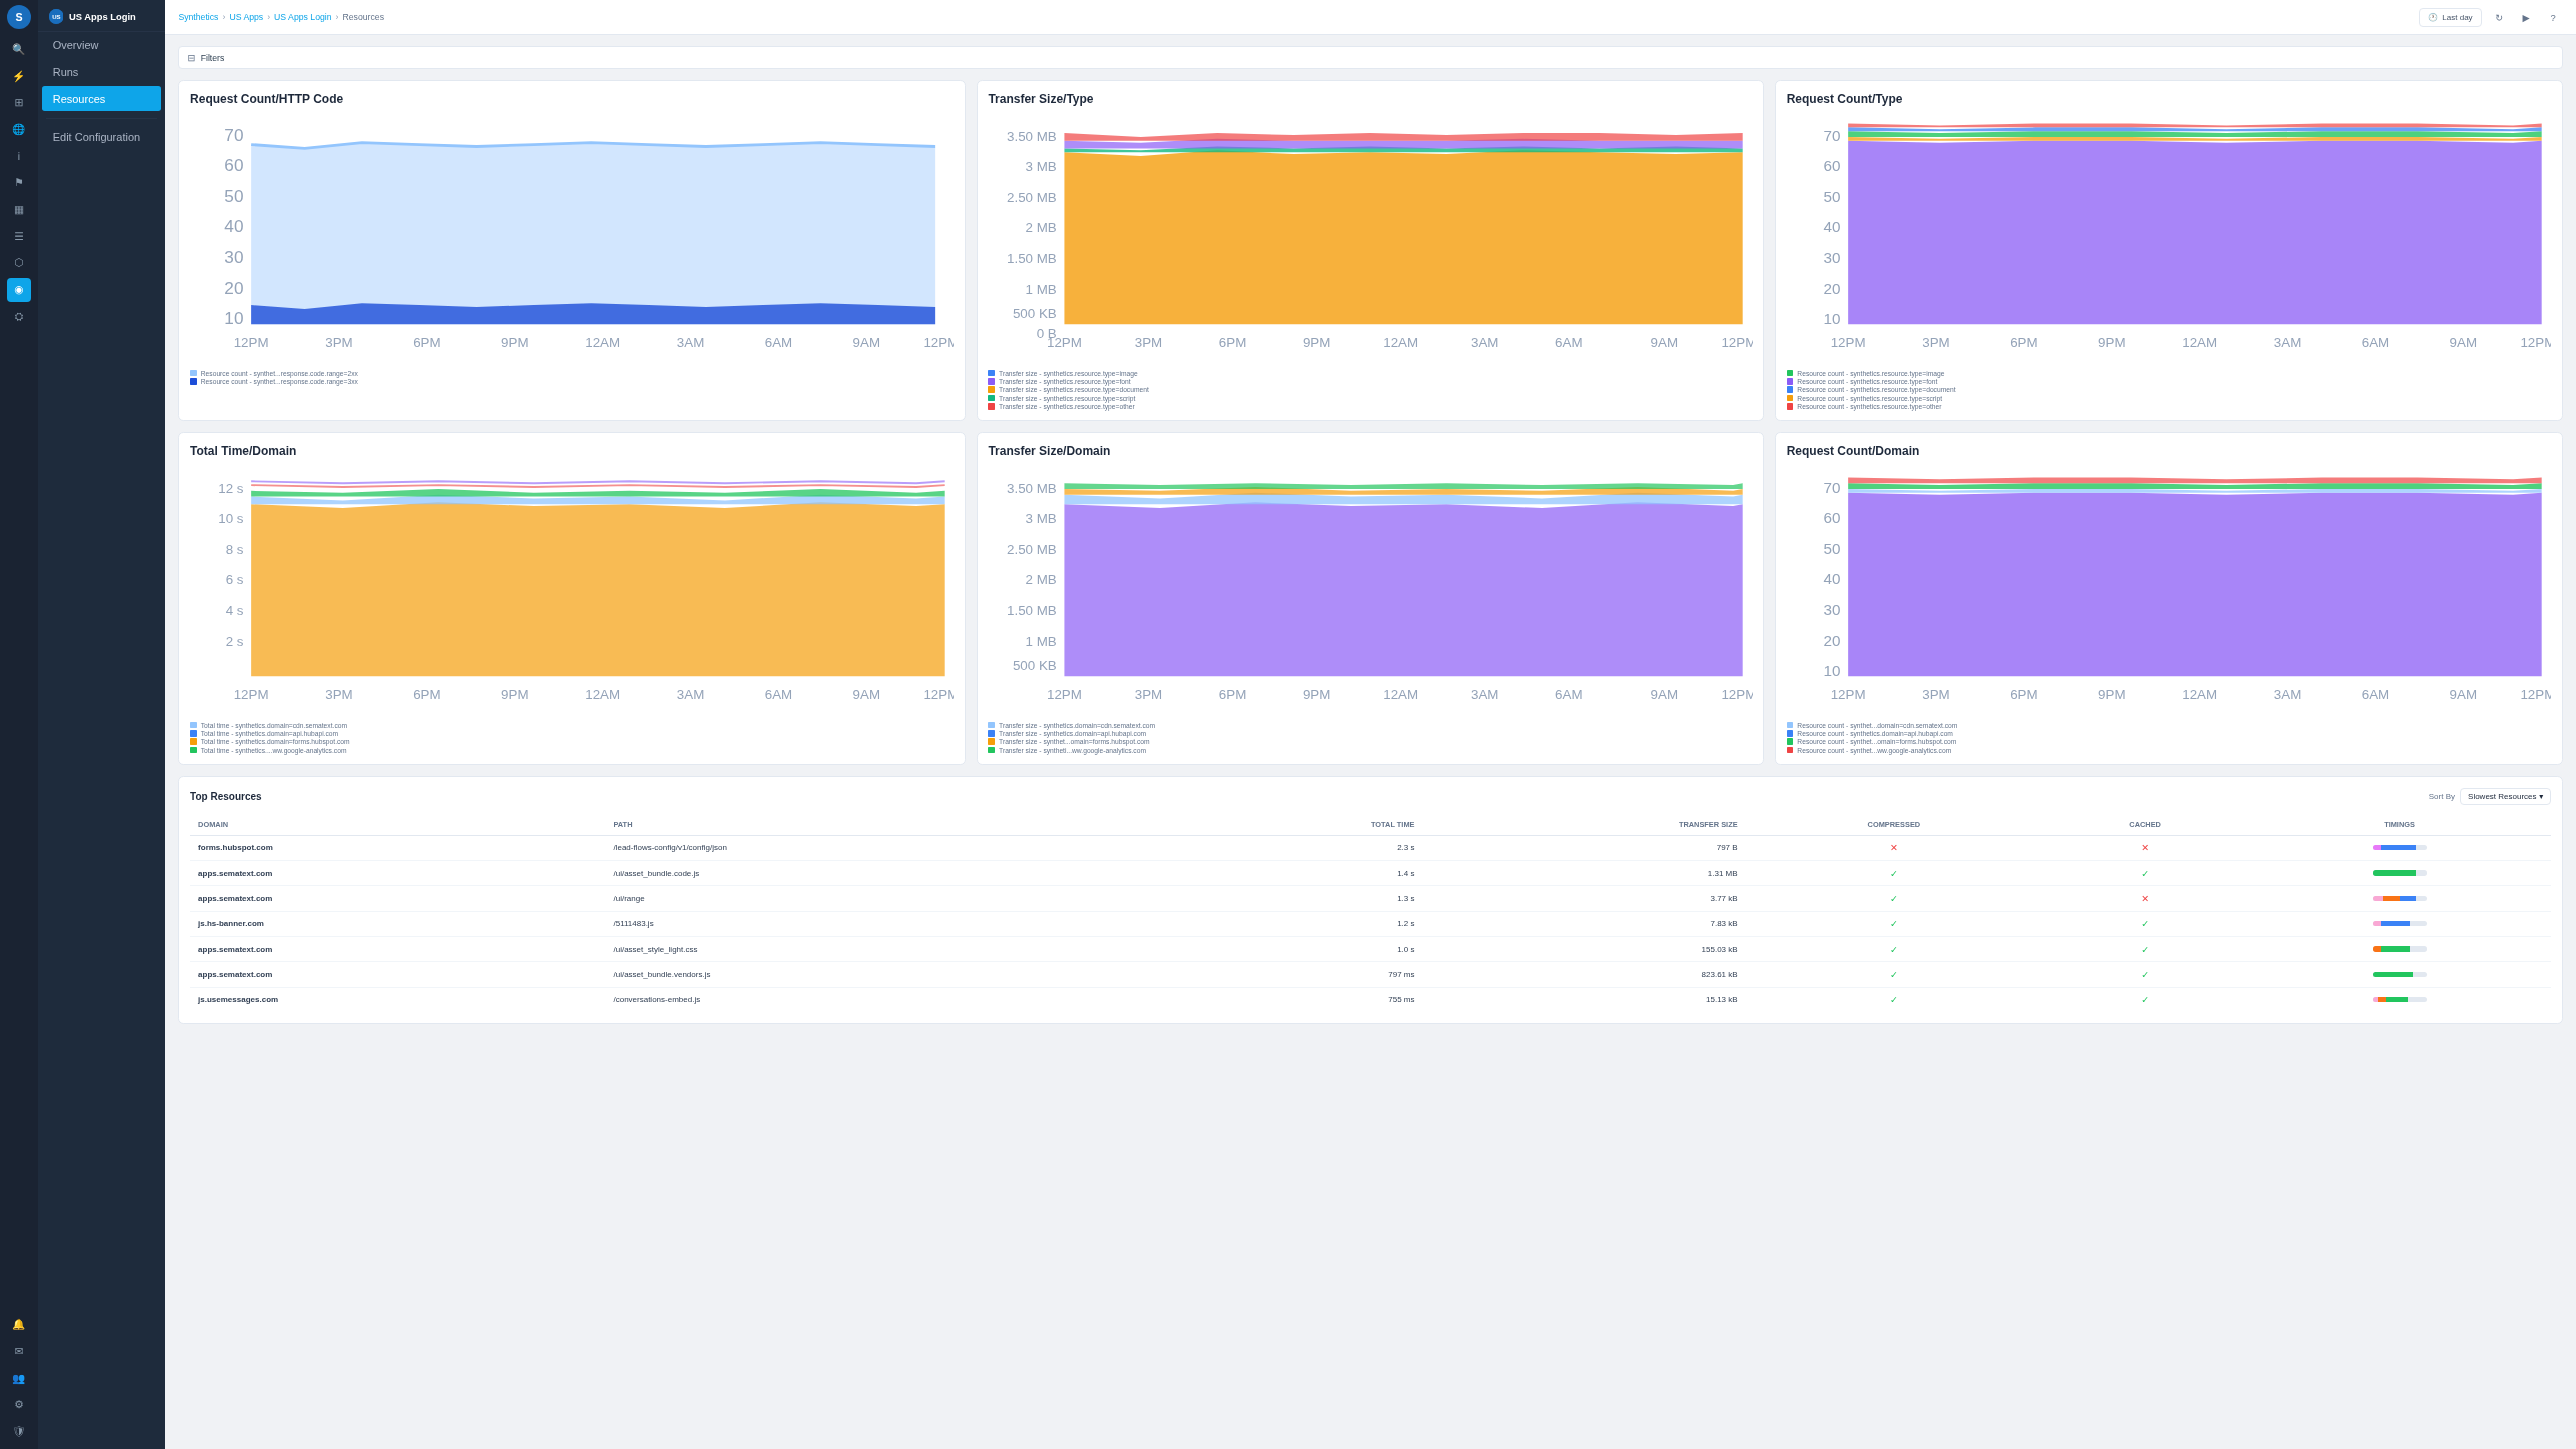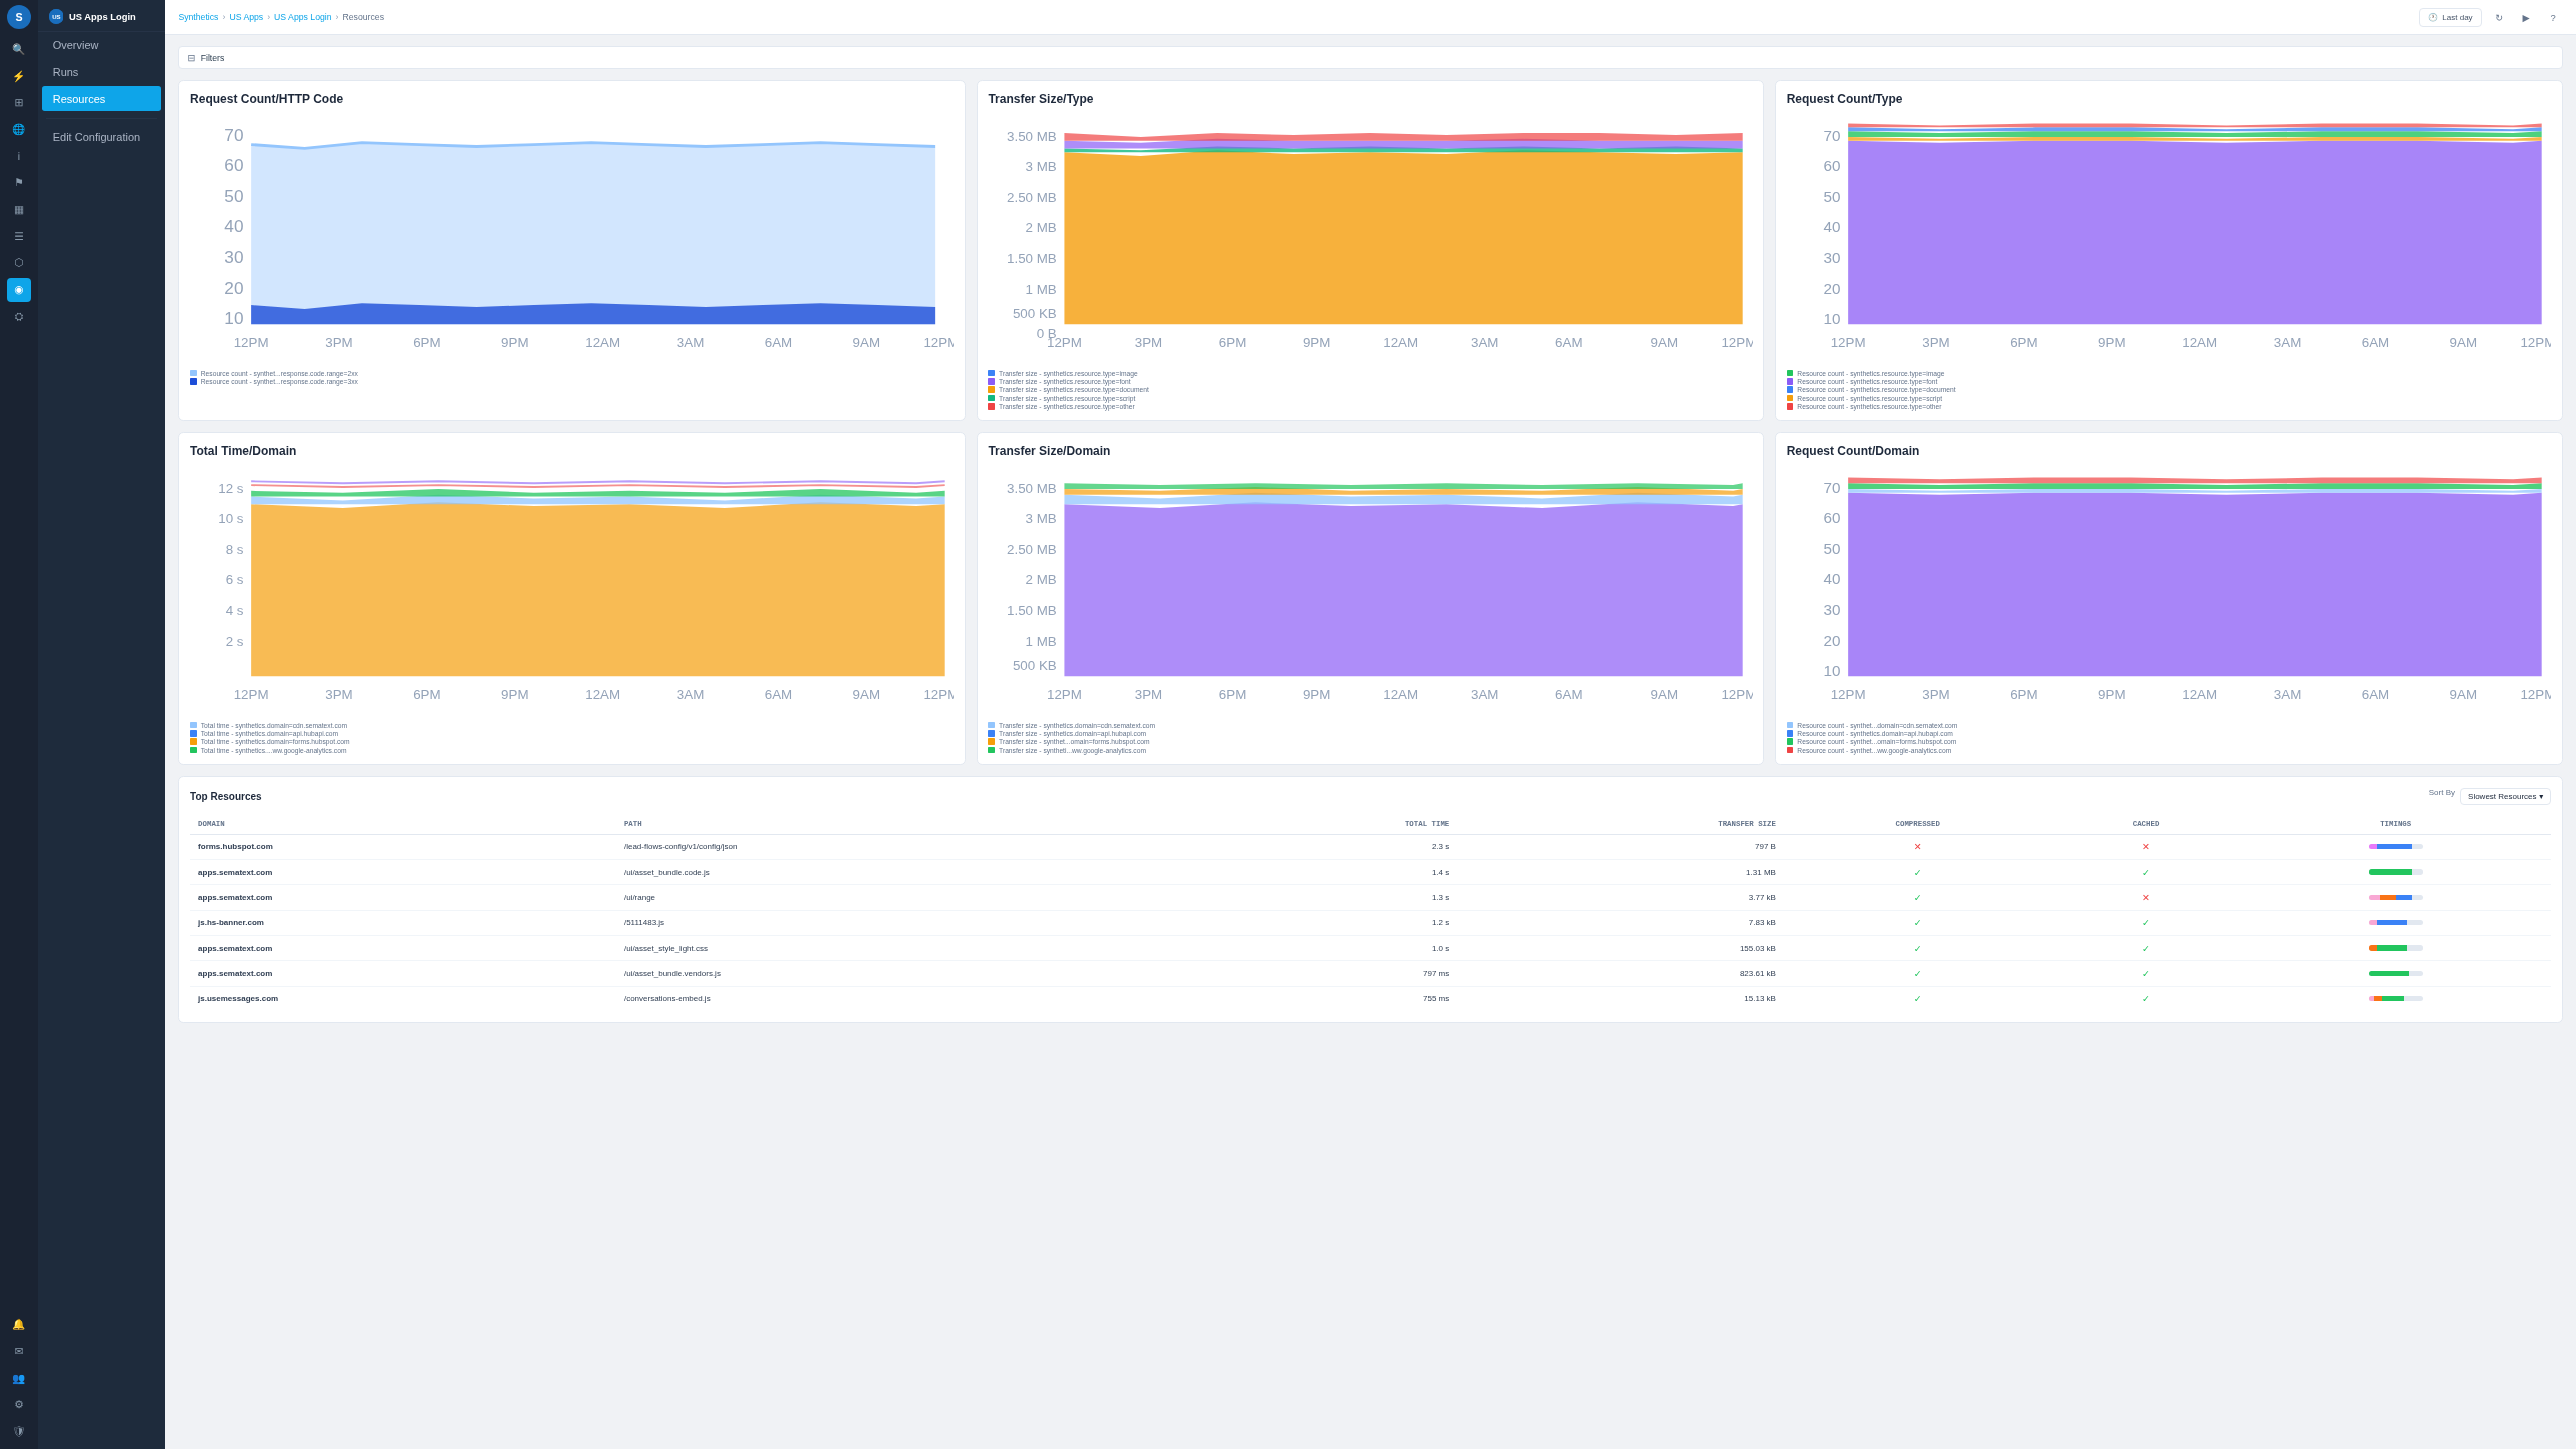--- a/index.html
+++ b/index.html
@@ -46,25 +46,25 @@
     
     .chart-svg-wrap { width: 100%; }
     .chart-legend { margin-top: 5.4px; display: flex; flex-direction: column; gap: 1.3px; }
     .legend-item { display: flex; align-items: center; gap: 4px; font-size: 6.7px; color: #64748b; }
     .legend-dot { width: 6.7px; height: 6.7px; border-radius: 0.7px; flex-shrink: 0; }
 
     
     .table-card { background: #fff; border-radius: 5.4px; border: 0.7px solid #e2e8f0; padding: 10.7px; }
     .table-header-row { display: flex; align-items: center; justify-content: space-between; margin-bottom: 9.4px; }
     .table-title { font-size: 10px; font-weight: 600; color: #1e293b; text-align: center; }
-    .sort-by-wrap { display: flex; align-items: flex-start; gap: 5.4px; font-size: 8px; color: #64748b; }
+    .sort-by-wrap { display: flex; align-items: center; gap: 5.4px; font-size: 8px; color: #64748b; }
     .sort-select { display: flex; align-items: center; gap: 2.7px; padding: 3.4px 6.7px; border: 0.7px solid #e2e8f0; border-radius: 4px; cursor: pointer; background: #fff; font-size: 8px; color: #1e293b; }
 
     .data-table { width: 100%; border-collapse: collapse; }
-    .data-table th { text-align: left; font-size: 7.4px; font-weight: 600; color: #64748b; text-transform: uppercase; padding: 5.4px 8px; border-bottom: 1.3px solid #e2e8f0; font-family: Liberation Mono, monospace; }
+    .data-table th { text-align: left; font-size: 7.4px; font-weight: 600; color: #64748b; text-transform: uppercase; padding: 5.4px 8px; border-bottom: 1.3px solid #e2e8f0; }
     .data-table th.right { text-align: right; }
     .data-table th.center { text-align: center; }
     .data-table td { padding: 6.7px 8px; border-bottom: 0.7px solid #f1f5f9; font-size: 8px; color: #334155; vertical-align: middle; }
     .data-table td.right { text-align: right; }
     .data-table td.center { text-align: center; }
     .data-table tr:last-child td { border-bottom: none; }
 
     .check-icon { color: #22c55e; font-size: 9.4px; }
     .cross-icon { color: #ef4444; font-size: 9.4px; }
 

